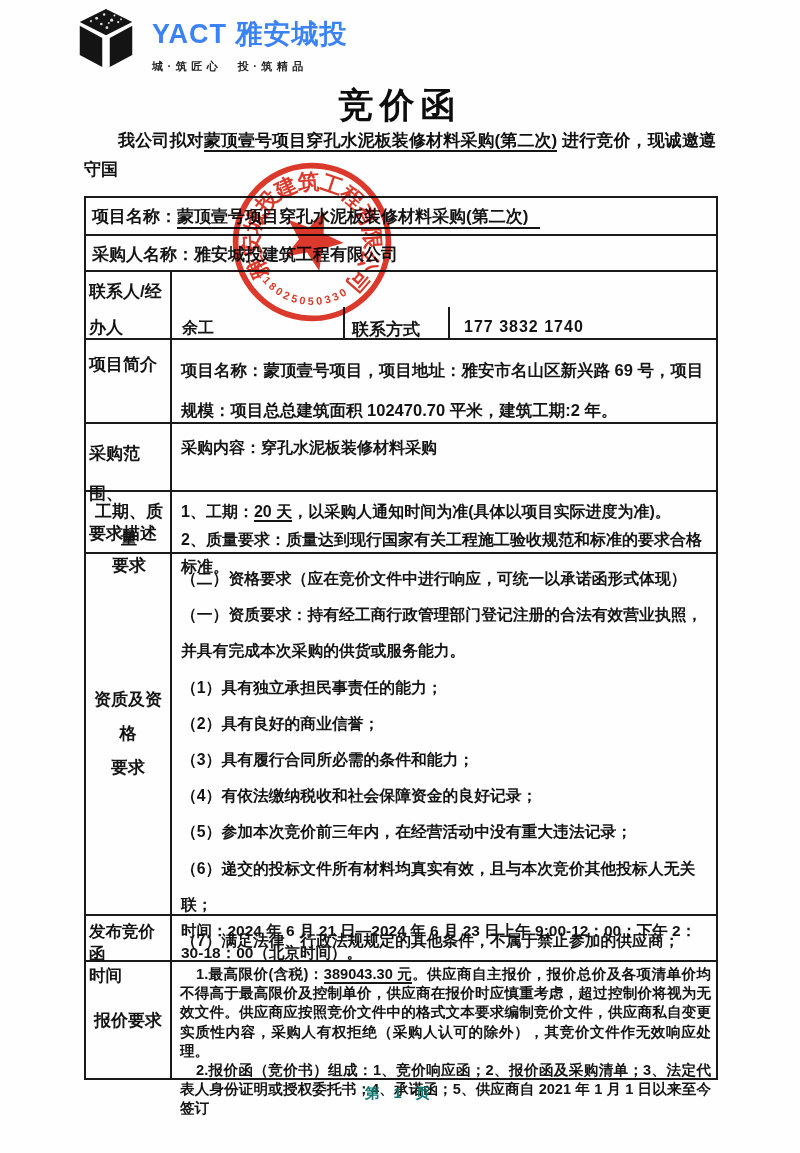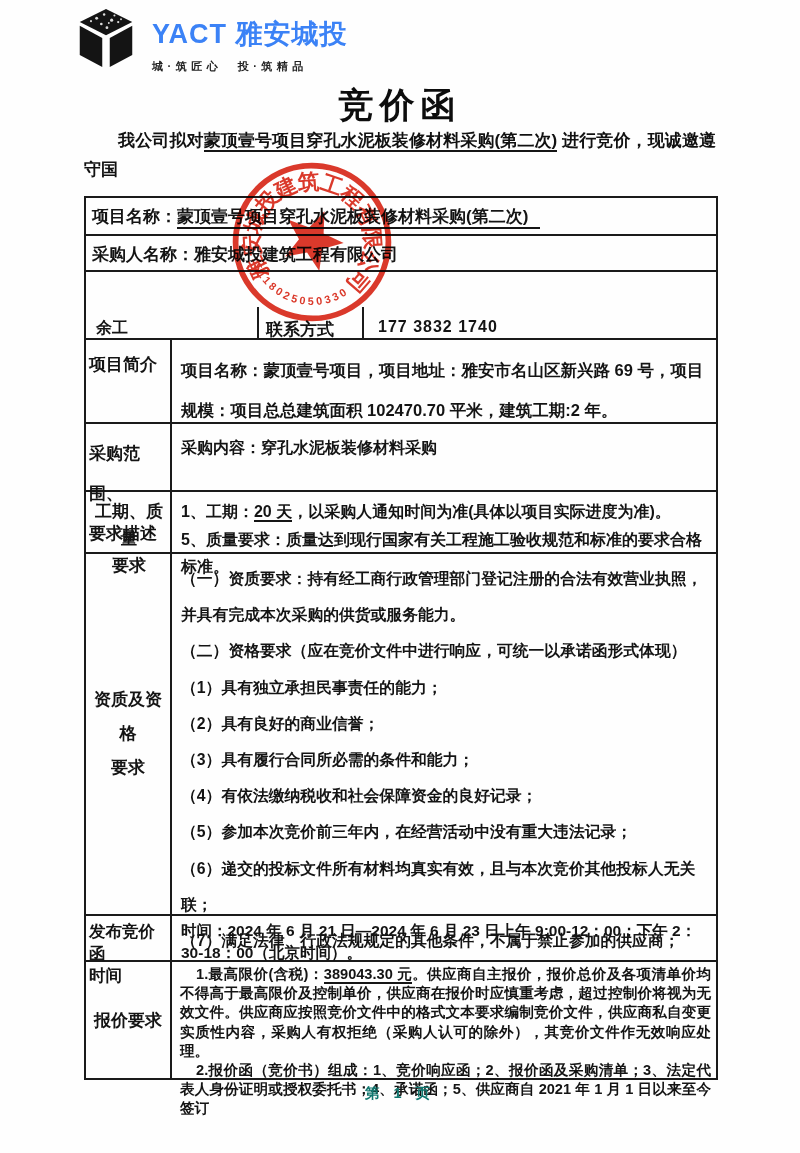--- a/index.html
+++ b/index.html
@@ -100,20 +100,24 @@
 
     <div class="row r1">
       <div class="cellfull"><span class="b">项目名称：</span><span class="u b">蒙顶壹号项目穿孔水泥板装修材料采购(第二次)</span></div>
     </div>
 
     <div class="row r2">
       <div class="cellfull"><span class="b">采购人名称：</span><span>雅安城投建筑工程有限公司</span></div>
     </div>
 
     <div class="row r3">
+      <div class="lbl">
+        <div>联系人/经</div>
+        <div>办人</div>
+      </div>
       <div class="c c2">余工</div>
       <div class="c c3">联系方式</div>
       <div class="c c4">177 3832 1740</div>
     </div>
 
     <div class="row r4">
       <div class="lbl">项目简介</div>
       <div class="cnt">项目名称：蒙顶壹号项目，项目地址：雅安市名山区新兴路 69 号，项目规模：项目总总建筑面积 102470.70 平米，建筑工期:2 年。</div>
     </div>
 
@@ -125,32 +129,32 @@
       <div class="cnt">采购内容：穿孔水泥板装修材料采购</div>
     </div>
 
     <div class="row r6">
       <div class="lbl">
         <div>工期、质量</div>
         <div>要求</div>
       </div>
       <div class="cnt">
         <div><span>1、工期：</span><span class="u">20 天</span><span>，以采购人通知时间为准(具体以项目实际进度为准)。</span></div>
-        <div>5、质量要求：质量达到现行国家有关工程施工验收规范和标准的要求合格标准。</div>
+        <div>2、质量要求：质量达到现行国家有关工程施工验收规范和标准的要求合格标准。</div>
       </div>
     </div>
 
     <div class="row r7">
       <div class="lbl">
         <div>资质及资格</div>
         <div>要求</div>
       </div>
       <div class="cnt">
+        <div>（二）资格要求（应在竞价文件中进行响应，可统一以承诺函形式体现）</div>
         <div>（一）资质要求：持有经工商行政管理部门登记注册的合法有效营业执照，并具有完成本次采购的供货或服务能力。</div>
-        <div>（二）资格要求（应在竞价文件中进行响应，可统一以承诺函形式体现）</div>
         <div>（1）具有独立承担民事责任的能力；</div>
         <div>（2）具有良好的商业信誉；</div>
         <div>（3）具有履行合同所必需的条件和能力；</div>
         <div>（4）有依法缴纳税收和社会保障资金的良好记录；</div>
         <div>（5）参加本次竞价前三年内，在经营活动中没有重大违法记录；</div>
         <div>（6）递交的投标文件所有材料均真实有效，且与本次竞价其他投标人无关联；</div>
         <div>（7）满足法律、行政法规规定的其他条件，不属于禁止参加的供应商；</div>
       </div>
     </div>
 

